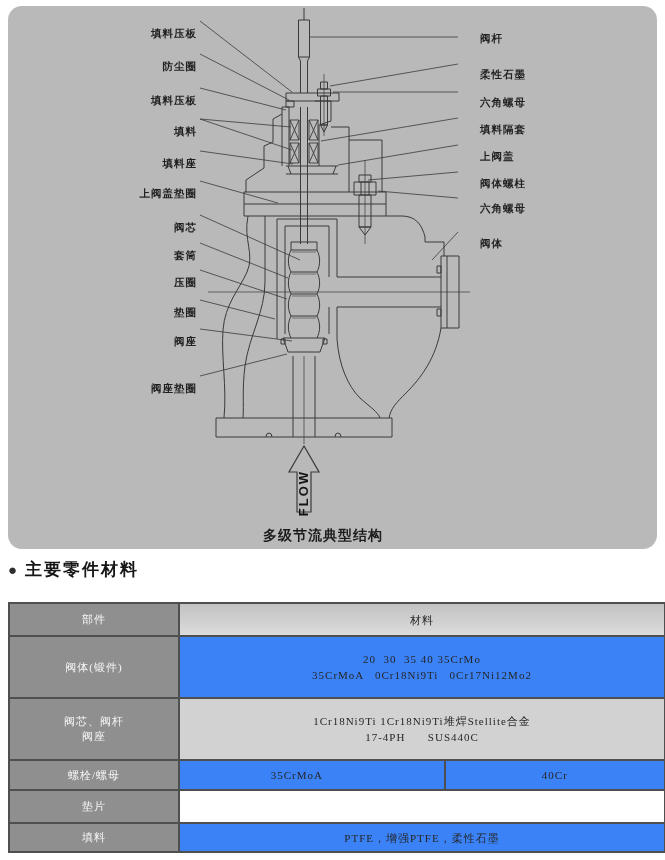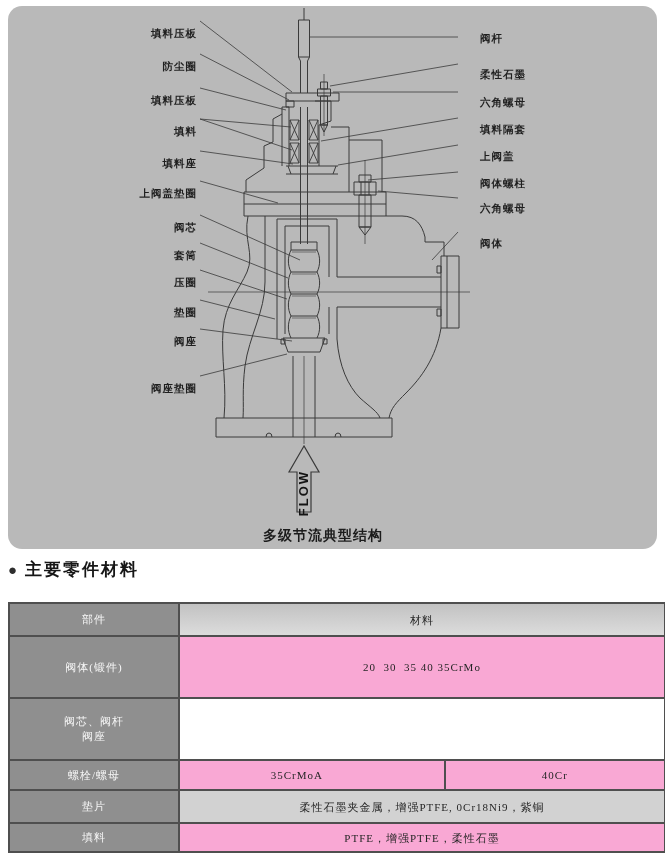--- a/index.html
+++ b/index.html
@@ -24,21 +24,21 @@
                    border:2px solid #4f4f4f;font-family:Liberation Serif, serif;}
   .trow{display:flex;border-top:2px solid #4f4f4f;}
   .trow:first-child{border-top:none;}
   .pcell{width:170px;box-sizing:border-box;border-right:2px solid #4f4f4f;
          background:#8f8f8f;color:#f7f7f7;display:flex;flex-direction:column;
          align-items:center;justify-content:center;font-size:11px;font-weight:500;
          letter-spacing:1px;text-align:center;line-height:15px;}
   .mcell{flex:1;display:flex;flex-direction:column;align-items:center;justify-content:center;
          font-size:11px;color:#262626;letter-spacing:1px;line-height:16px;text-align:left;}
   .pre{white-space:pre;}
-  .bg-white{background:#f9a8d4;}
+  .bg-white{background:#3b82f6;}
   .bg-light{background:#d2d2d2;}
   .bg-hdr{background:linear-gradient(180deg,#c2c2c2,#dcdcdc);}
   .h-hdr{height:31px;} .h-big{height:60px;} .h-sm{height:28px;}
   .h-md{height:31px;} .h-md2{height:27px;}
   .split{flex:1;display:flex;}
   .split .sub{display:flex;align-items:center;justify-content:center;
               font-size:11px;color:#262626;letter-spacing:1px;}
   .split .sub.a{flex:51.7%;}
   .split .sub.b{flex:48.3%;border-left:2px solid #4f4f4f;margin-left:30px;}
 </style>
@@ -143,40 +143,42 @@
 
   <div id="materials-table">
     <div class="trow h-hdr">
       <div class="pcell h-hdr">部件</div>
       <div class="mcell bg-hdr h-hdr">材料</div>
     </div>
     <div class="trow h-big">
       <div class="pcell h-big">阀体(锻件)</div>
       <div class="mcell bg-white h-big">
         <div class="pre">20  30  35 40 35CrMo</div>
+        <div class="pre">35CrMoA   0Cr18Ni9Ti   0Cr17Ni12Mo2</div>
       </div>
     </div>
     <div class="trow h-big">
       <div class="pcell h-big">
         <div>阀芯、阀杆</div>
         <div>阀座</div>
+      </div>
+      <div class="mcell bg-light h-big">
+        <div class="pre">1Cr18Ni9Ti 1Cr18Ni9Ti堆焊Stellite合金</div>
+        <div class="pre">17-4PH      SUS440C</div>
       </div>
     </div>
     <div class="trow h-sm">
       <div class="pcell h-sm">螺栓/螺母</div>
       <div class="split bg-white h-sm">
         <div class="sub a">35CrMoA</div>
         <div class="sub b">40Cr</div>
       </div>
     </div>
     <div class="trow h-md">
       <div class="pcell h-md">垫片</div>
-      <div class="mcell bg-light h-md">
-        <div class="pre">柔性石墨夹金属，增强PTFE, 0Cr18Ni9，紫铜</div>
-      </div>
     </div>
     <div class="trow h-md2">
       <div class="pcell h-md2">填料</div>
       <div class="mcell bg-white h-md2">
         <div class="pre">PTFE，增强PTFE，柔性石墨</div>
       </div>
     </div>
   </div>
 
 </div>

